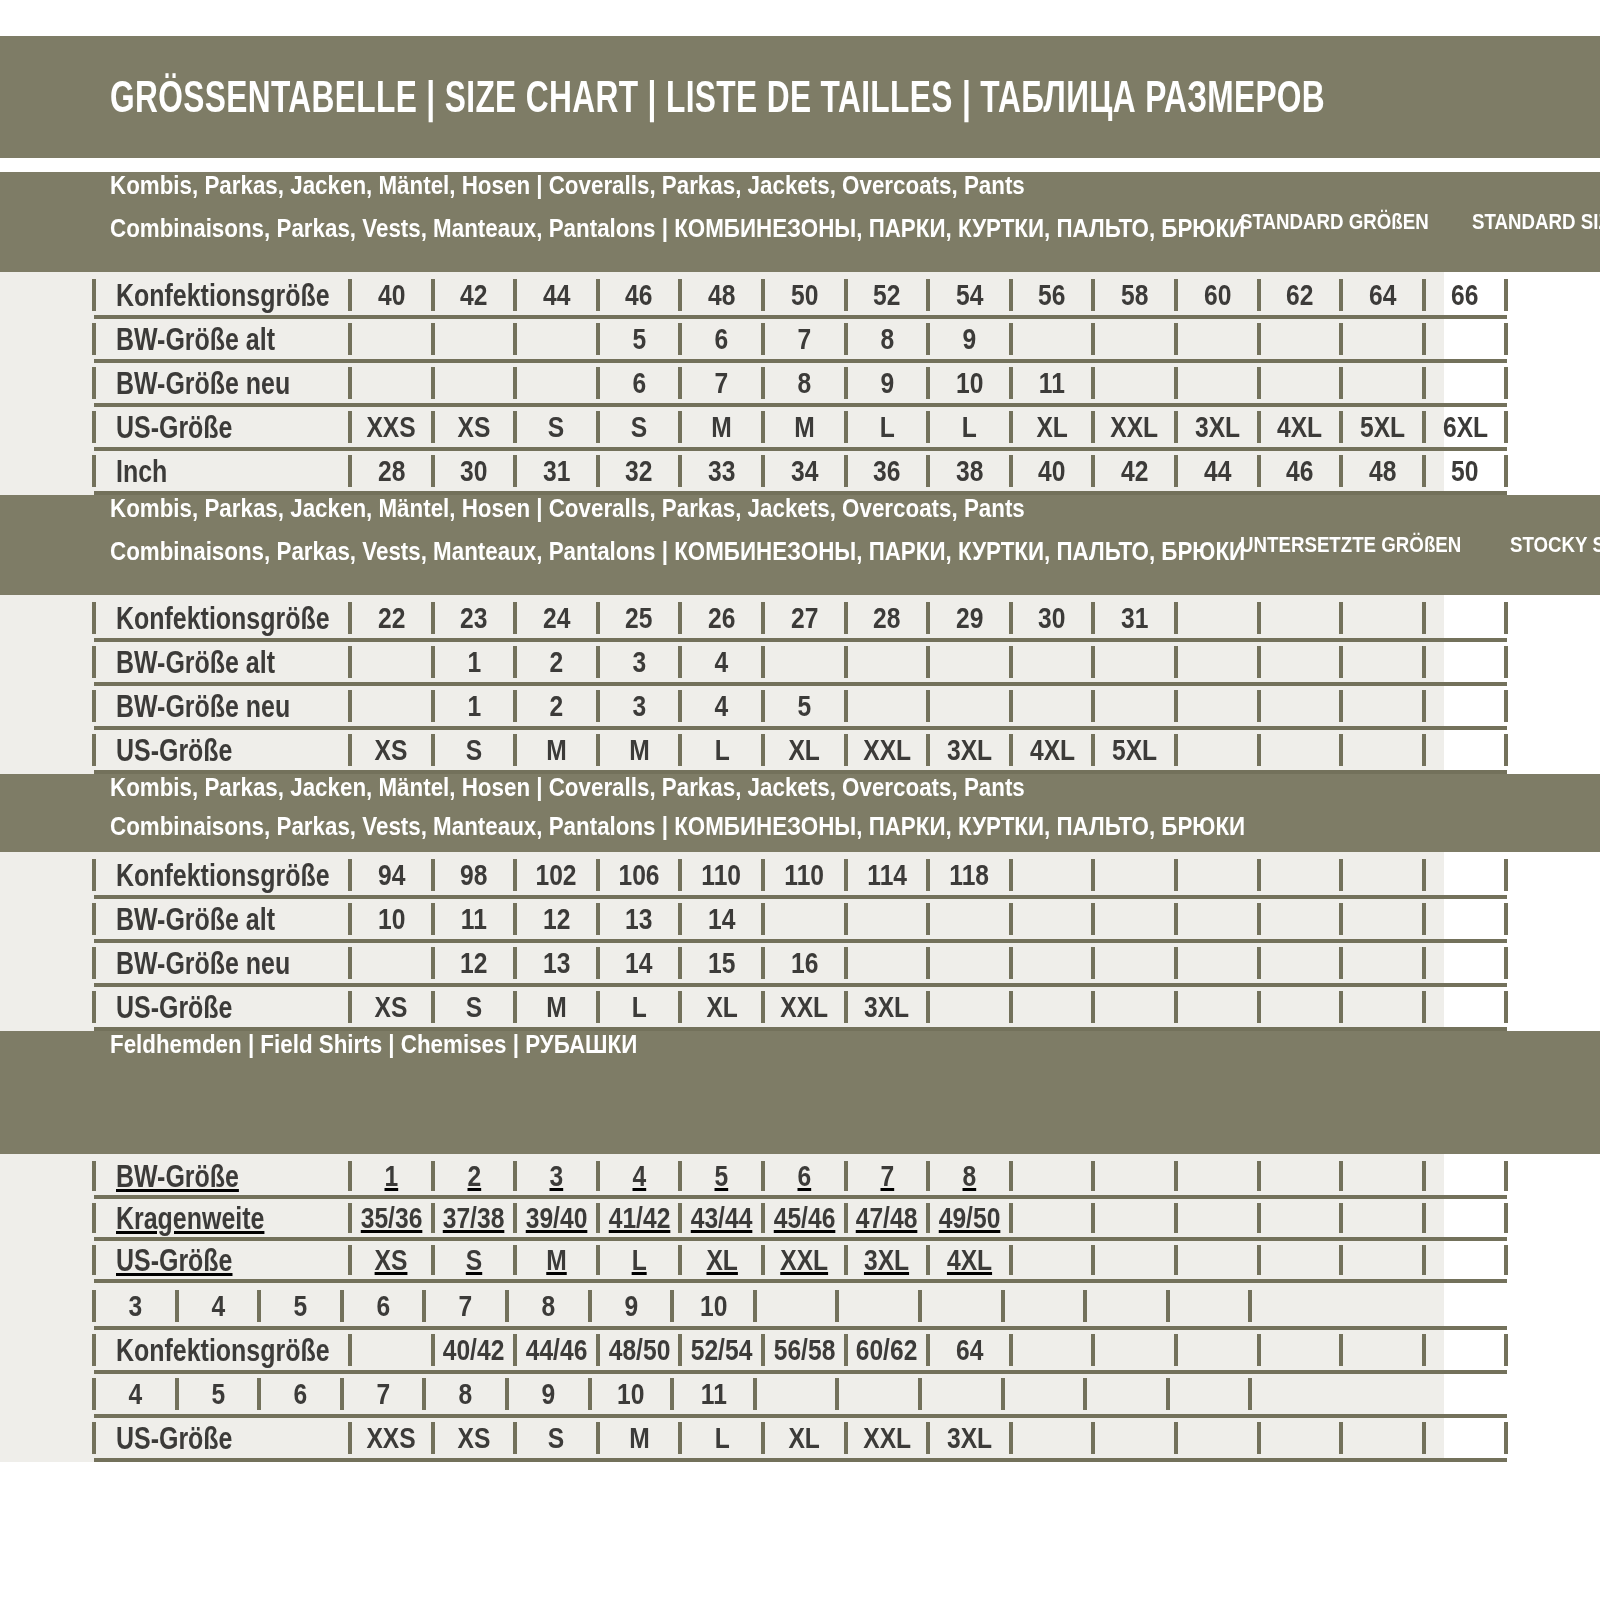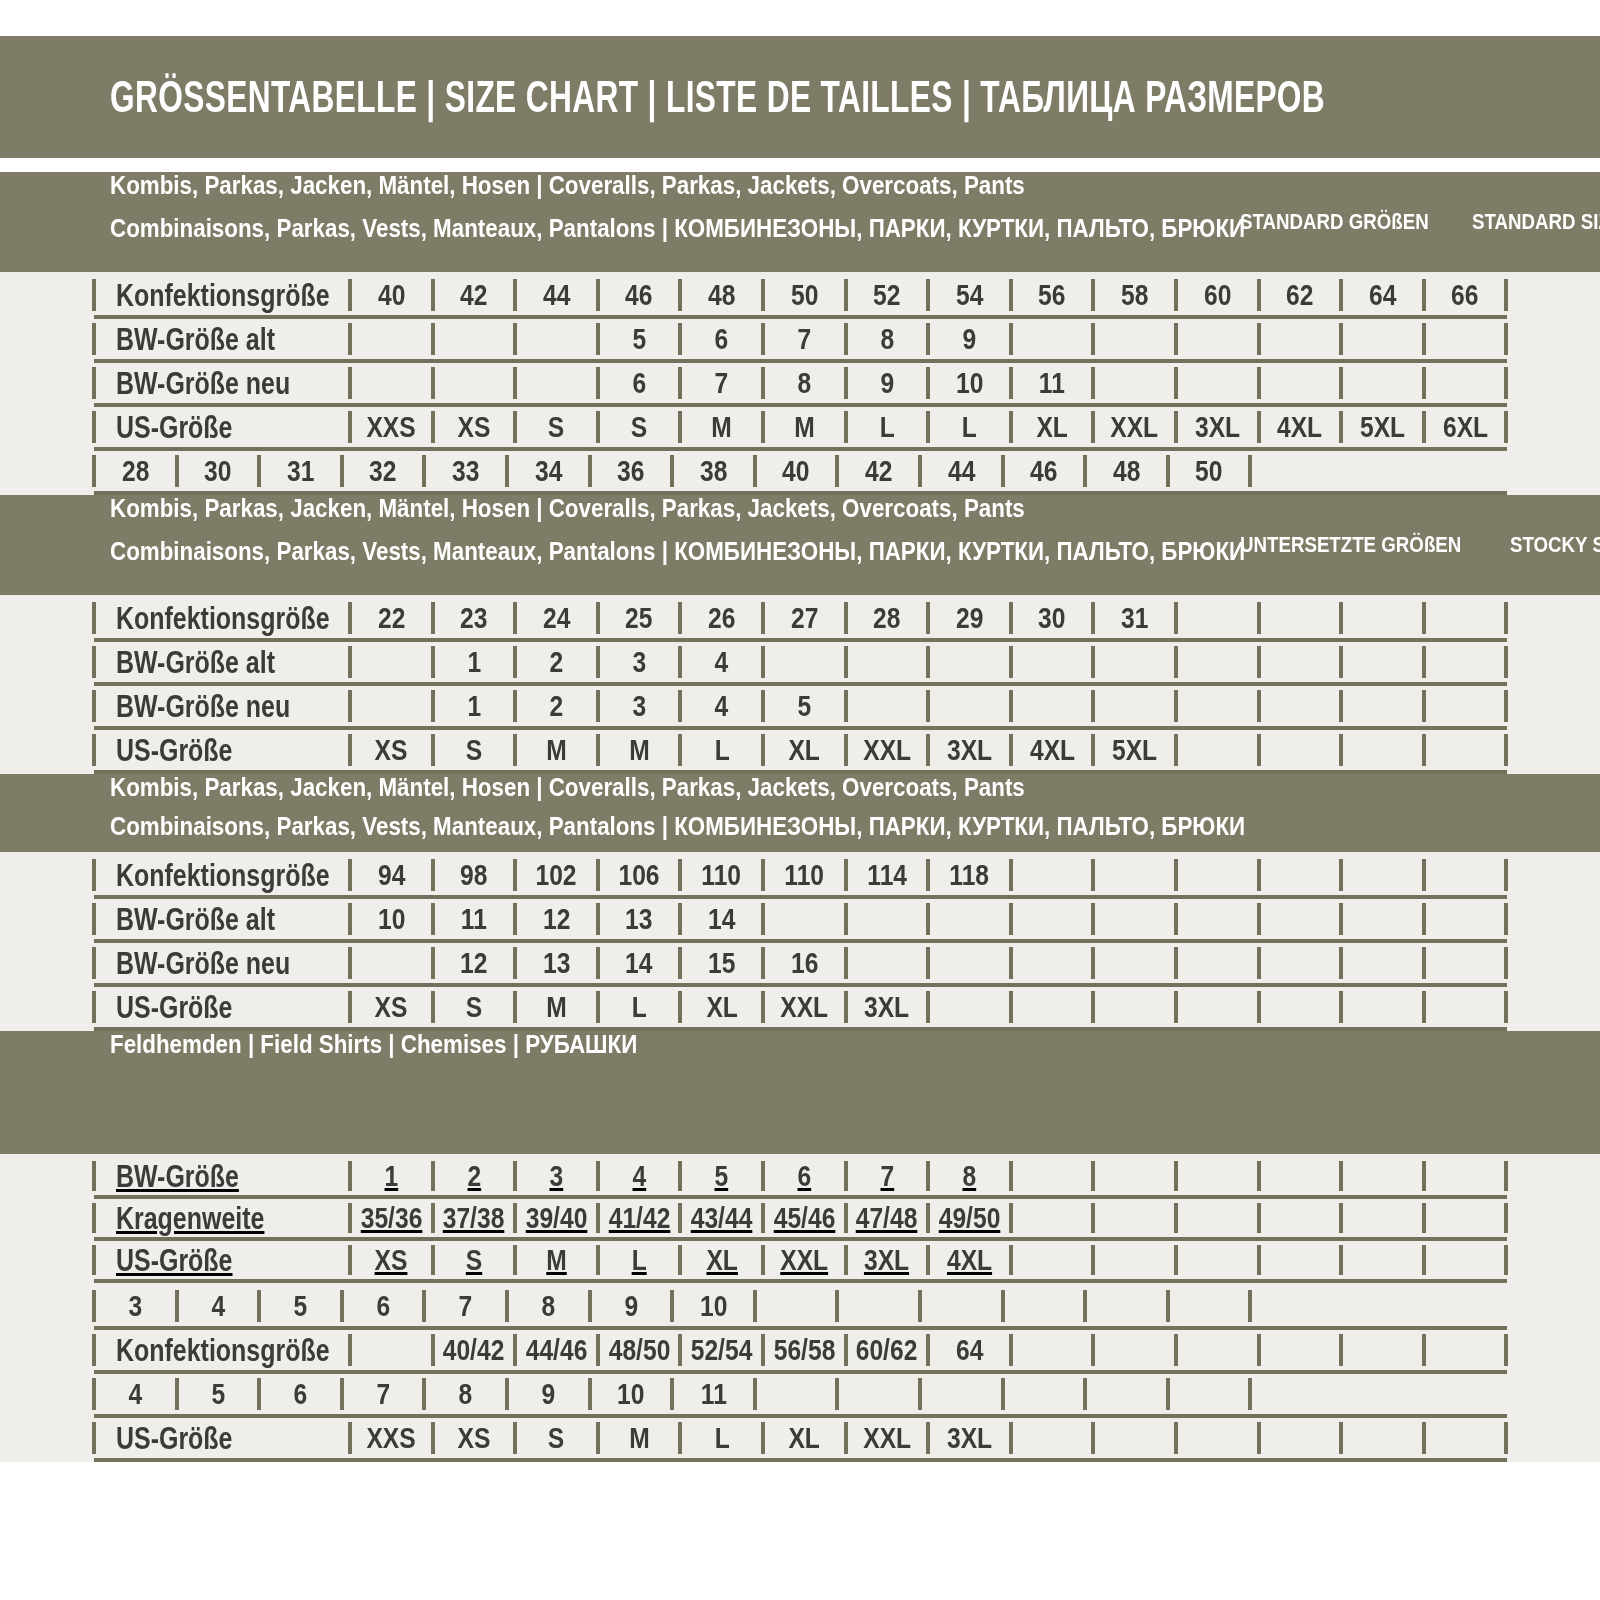--- a/index.html
+++ b/index.html
@@ -22,21 +22,21 @@
   .band.slim     { height:78px; gap:12px; }
   .band.shirts   { height:123px; }
   .band.underwear{ height:104px; }
   .band-line { color:var(--white); font-size:26px; font-weight:bold; white-space:nowrap;
                line-height:1.05; transform:scaleX(0.86); transform-origin:left center; }
   .badge { position:absolute; left:1240px; top:50%; transform:translateY(-50%);
            display:flex; flex-direction:row; gap:10px; }
   .badge-line { color:var(--white); font-size:22px; font-weight:bold; white-space:nowrap;
                 line-height:1.05; transform:scaleX(0.85); transform-origin:left center; }
 
-  .size-table { background:var(--cell_bg); padding-top:3px; width:1600px; }
+  .size-table { background:var(--cell_bg); padding-top:3px; width:1444px; }
   .trow { display:flex; height:40px; position:relative; }
   .size-table.shirts .trow { height:38px;text-decoration:underline; }
   .hline { height:4px; background:var(--line); margin-left:94px; width:1413px; }
   .lmargin { width:94px; flex:none; }
   .rfill { flex:1 1 auto; }
   .cell { position:relative; flex:none; display:flex; align-items:center; }
   .cell::before { content:""; position:absolute; left:-2px; top:4px; bottom:4px; width:4px;
                   background:var(--line); }
   .label-cell { width:256px; padding-left:22px; }
   .data-cell { width:82.6px; justify-content:center; }
@@ -259,20 +259,23 @@
             <span class="ct">5XL</span>
           </div>
           <div class="cell data-cell last">
             <span class="ct">6XL</span>
           </div>
           <div class="rfill"></div>
         </div>
         <div class="hline"></div>
         <div class="trow">
           <div class="lmargin"></div>
+          <div class="cell label-cell">
+            <span class="ct">Inch</span>
+          </div>
           <div class="cell data-cell">
             <span class="ct">28</span>
           </div>
           <div class="cell data-cell">
             <span class="ct">30</span>
           </div>
           <div class="cell data-cell">
             <span class="ct">31</span>
           </div>
           <div class="cell data-cell">

